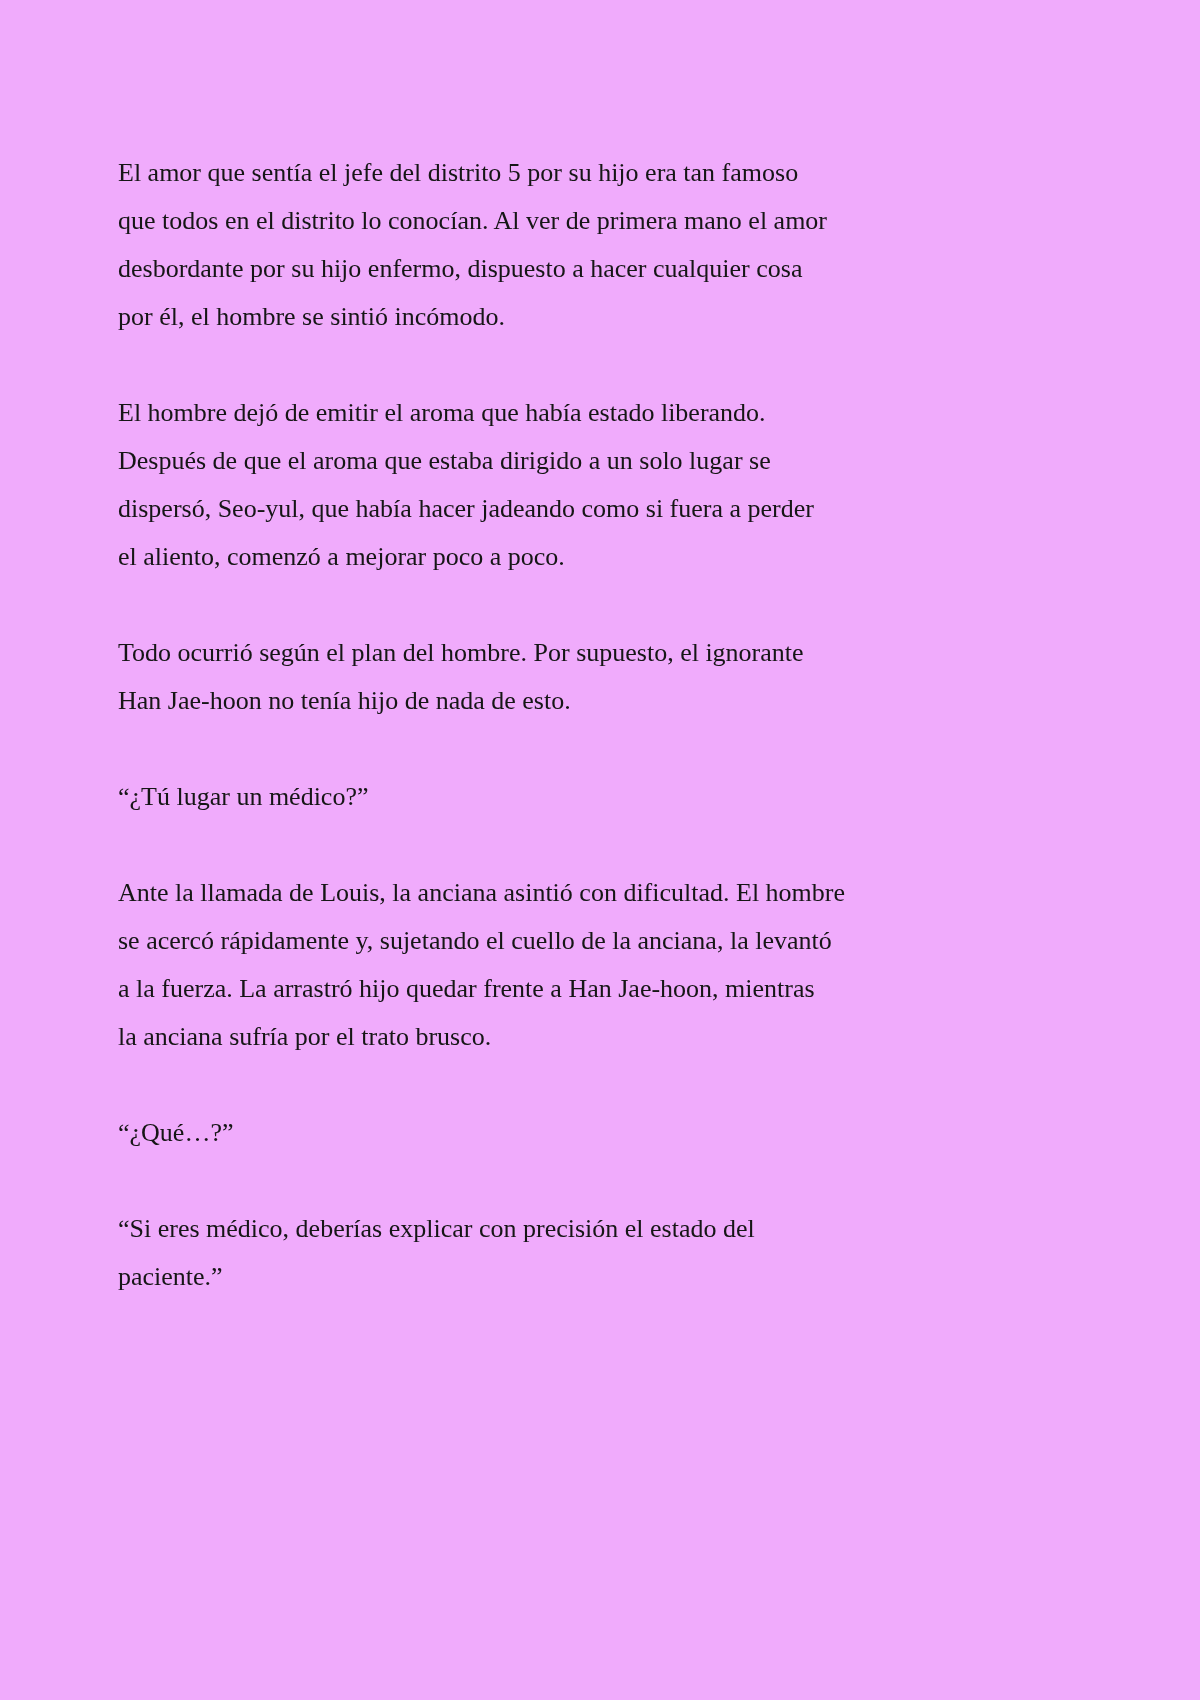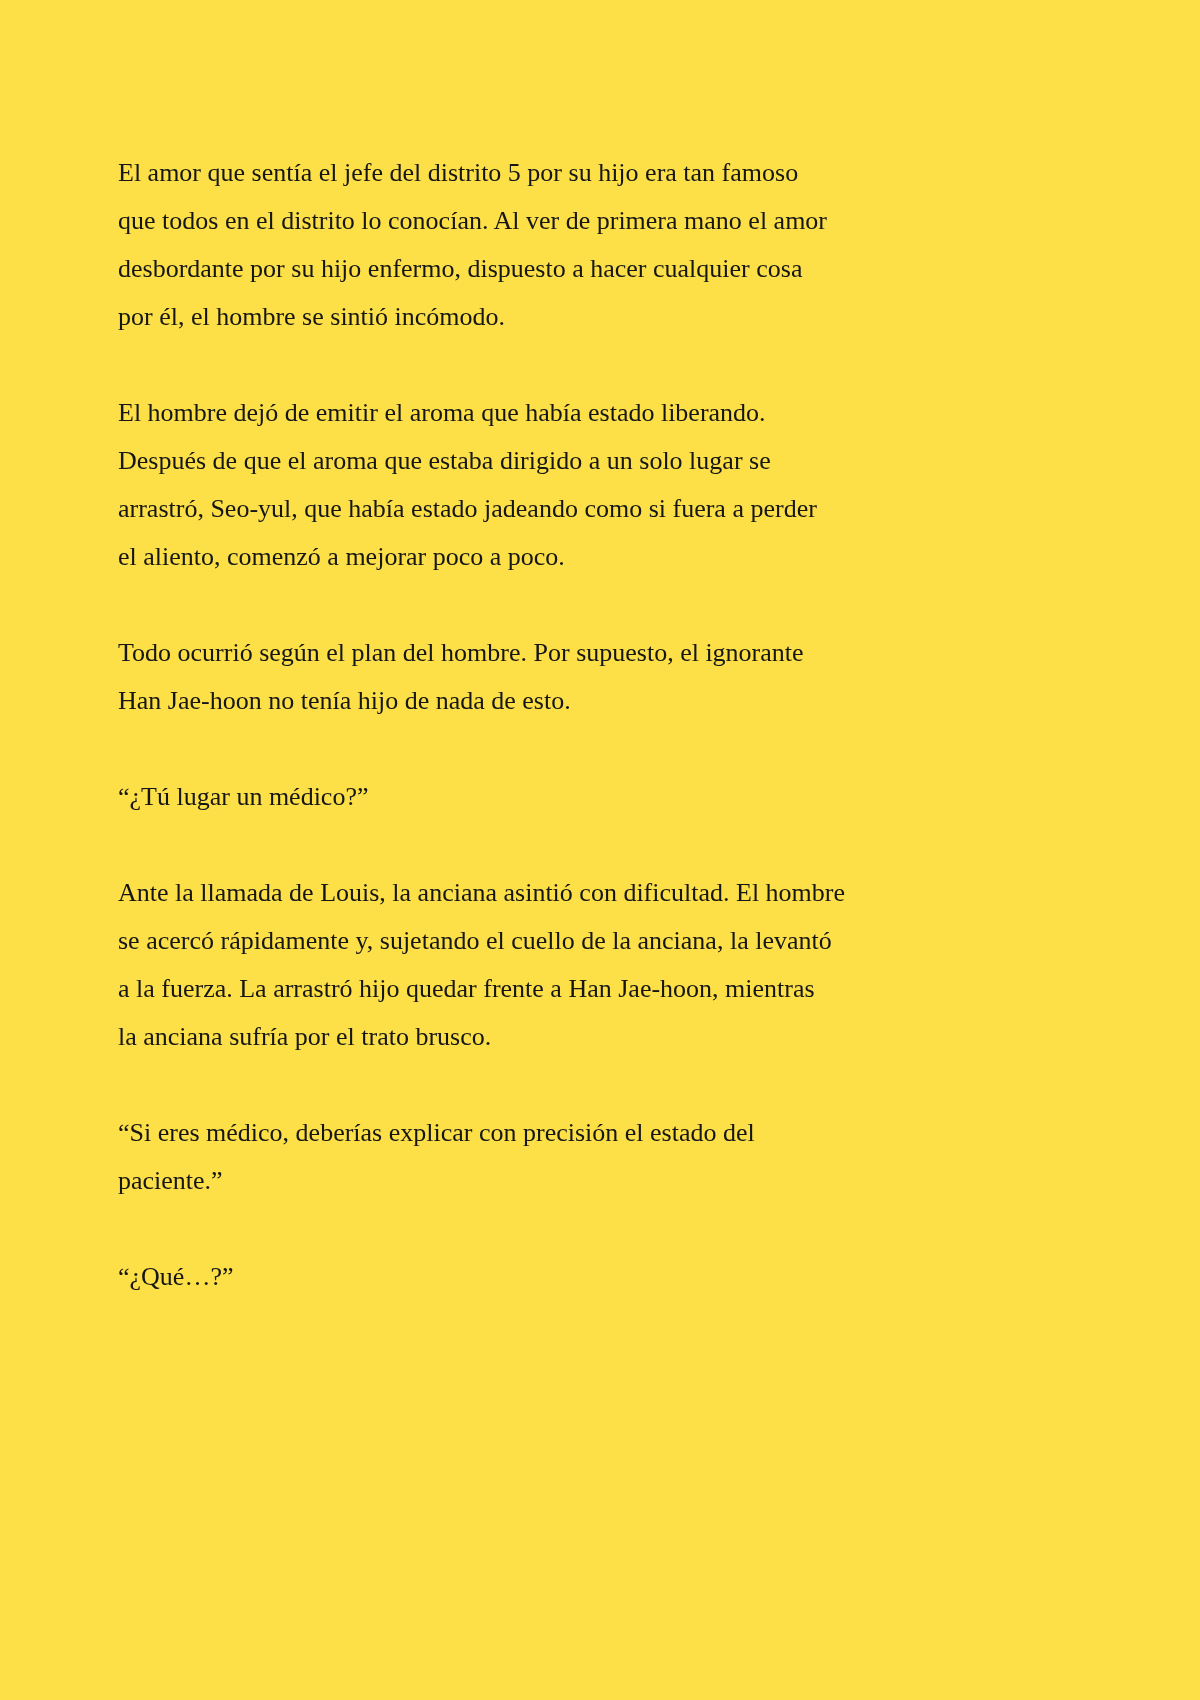--- a/index.html
+++ b/index.html
@@ -9,21 +9,21 @@
   body {
     width: 1200px;
     height: 1700px;
     background: #ffffff;
     font-family: "Liberation Serif", "DejaVu Serif", serif;
   }
   .page {
     position: relative;
     width: 1200px;
     height: 1700px;
-    background: #fde047;
+    background: #f0abfc;
     overflow: hidden;
   }
   .text-block {
     position: absolute;
     left: 118px;
     top: 149px;
     right: 80px;
     color: #161616;
     font-size: 26px;
     line-height: 48px;
@@ -38,26 +38,26 @@
 <body>
 
 <div class="page">
   <div class="text-block">
     <p>El amor que sentía el jefe del distrito 5 por su hijo era tan famoso
 que todos en el distrito lo conocían. Al ver de primera mano el amor
 desbordante por su hijo enfermo, dispuesto a hacer cualquier cosa
 por él, el hombre se sintió incómodo.</p>
     <p>El hombre dejó de emitir el aroma que había estado liberando.
 Después de que el aroma que estaba dirigido a un solo lugar se
-arrastró, Seo-yul, que había estado jadeando como si fuera a perder
+dispersó, Seo-yul, que había hacer jadeando como si fuera a perder
 el aliento, comenzó a mejorar poco a poco.</p>
     <p>Todo ocurrió según el plan del hombre. Por supuesto, el ignorante
 Han Jae-hoon no tenía hijo de nada de esto.</p>
     <p>“¿Tú lugar un médico?”</p>
     <p>Ante la llamada de Louis, la anciana asintió con dificultad. El hombre
 se acercó rápidamente y, sujetando el cuello de la anciana, la levantó
 a la fuerza. La arrastró hijo quedar frente a Han Jae-hoon, mientras
 la anciana sufría por el trato brusco.</p>
+    <p>“¿Qué…?”</p>
     <p>“Si eres médico, deberías explicar con precisión el estado del
 paciente.”</p>
-    <p>“¿Qué…?”</p>
   </div>
 </div>
 
 </body></html>

